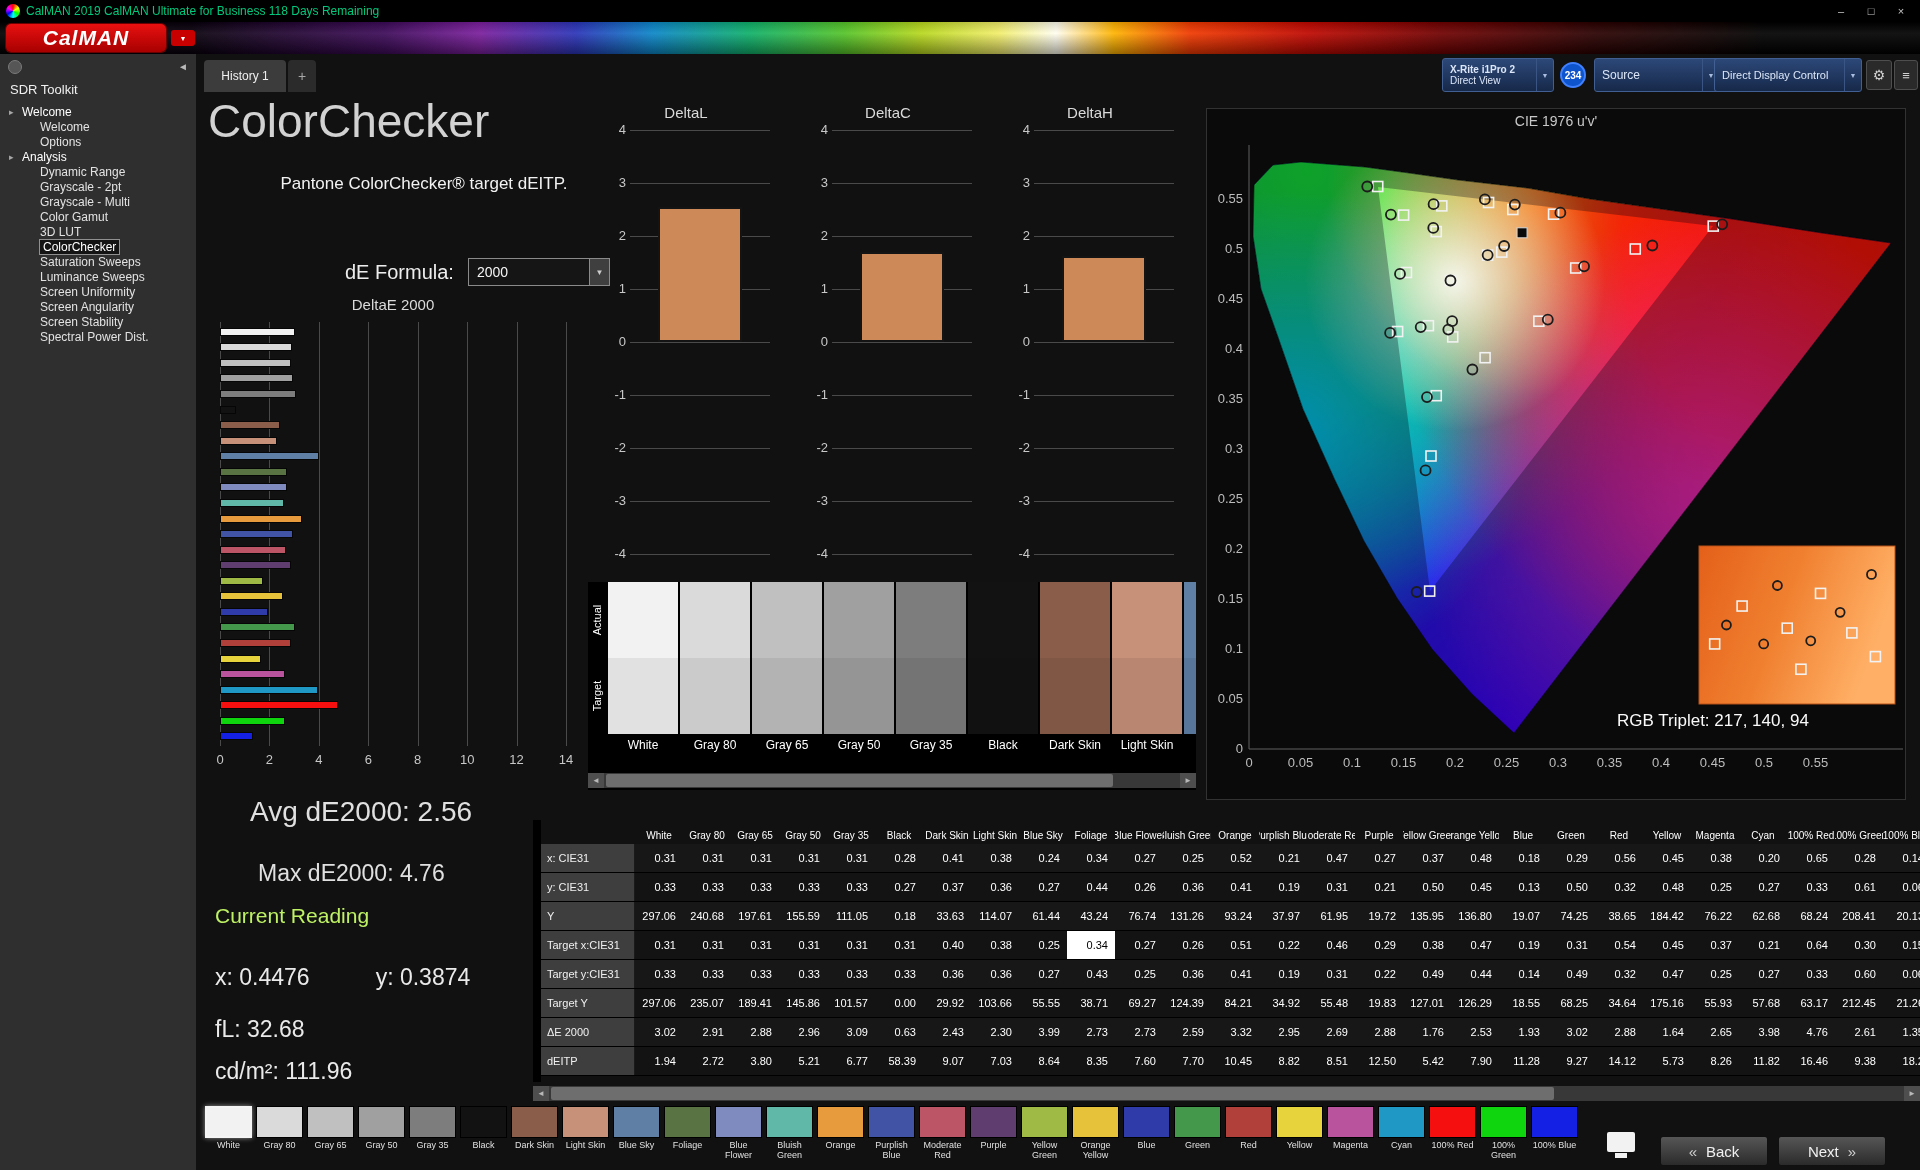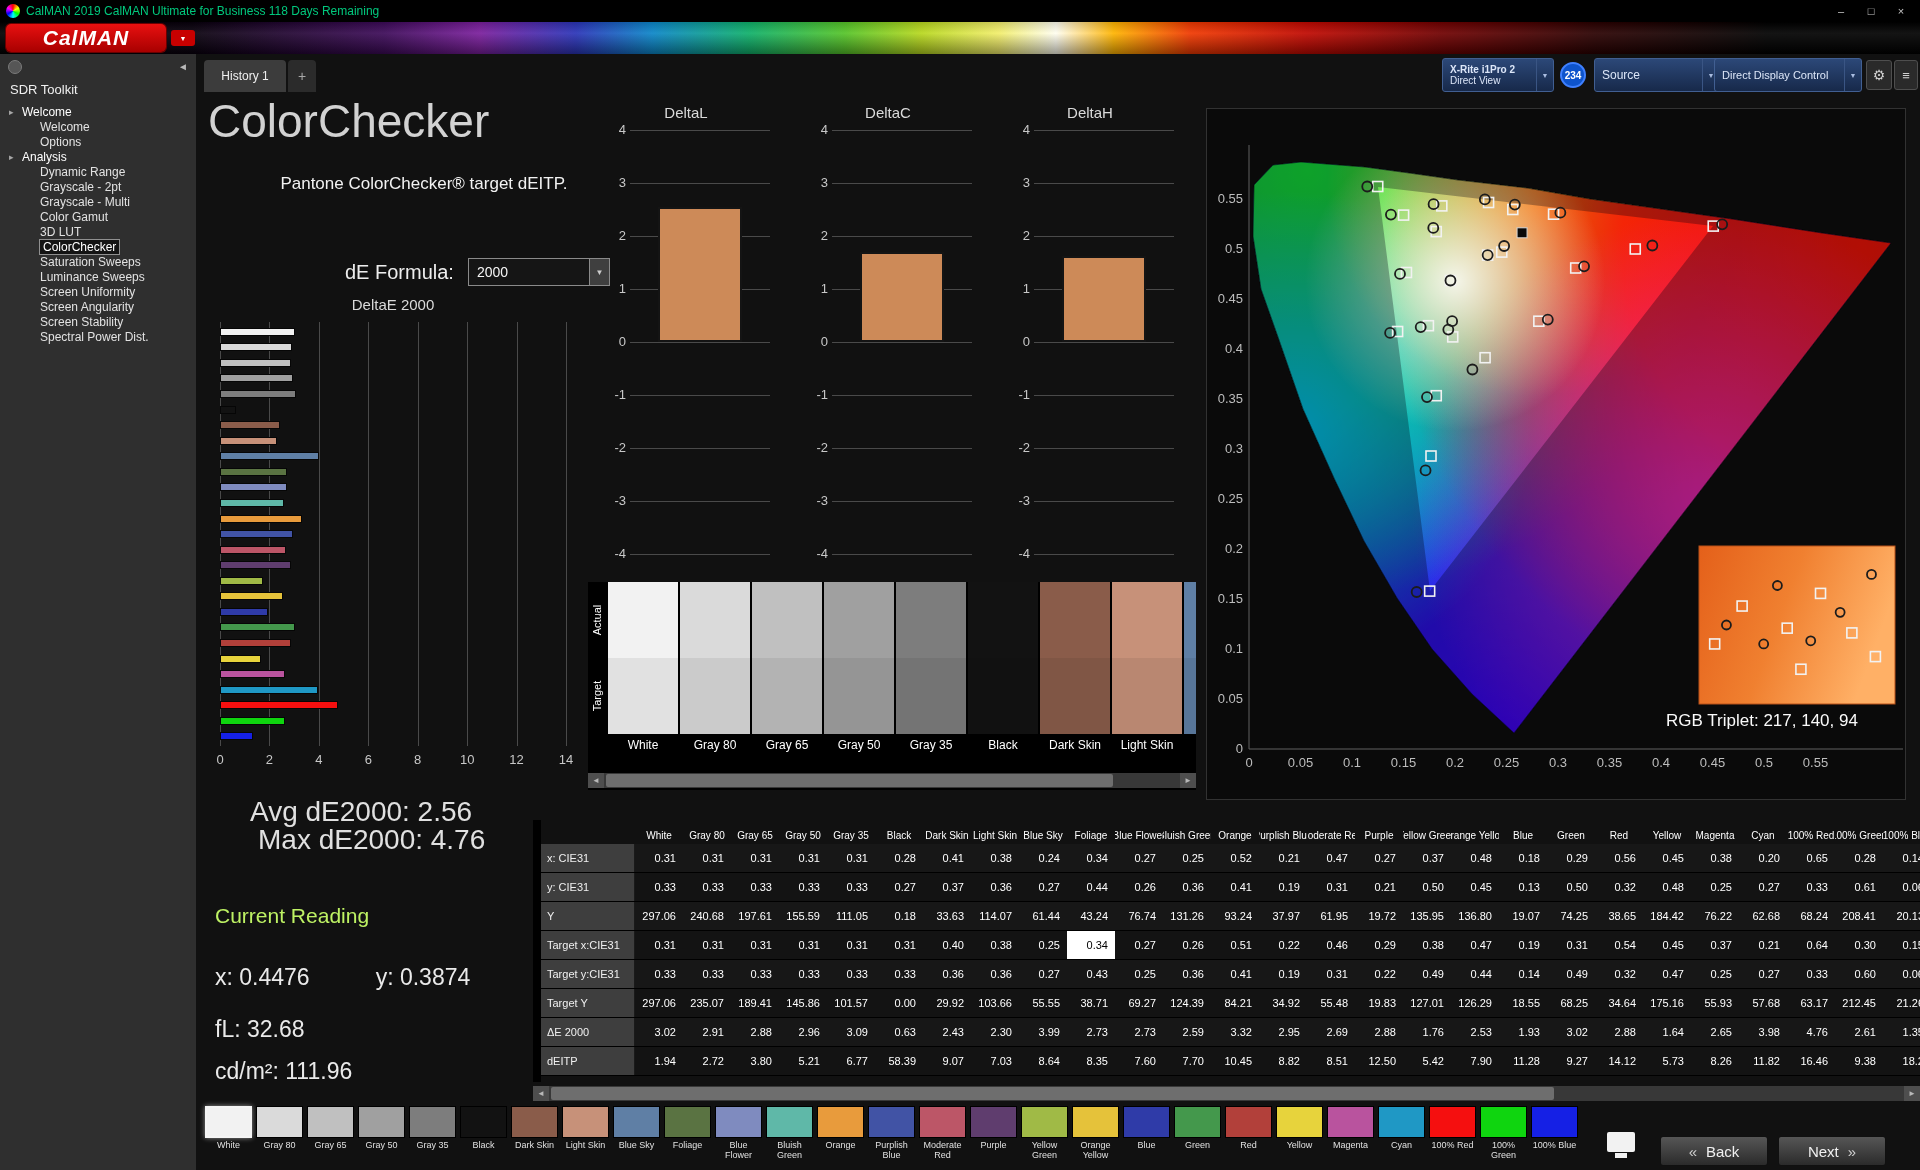--- a/index.html
+++ b/index.html
@@ -120,26 +120,26 @@
 
   
   .cie-panel{position:absolute;left:1206px;top:108px;width:700px;height:692px;background:#0a0a0a;
     border:1px solid #323232}
   .cie-title{position:absolute;top:4px;left:0;right:0;text-align:center;font-size:14px;color:#c8c8c8}
   #cieSvg{position:absolute;left:0;top:22px}
   .cie-ticks text{font-size:13px;fill:#bdbdbd}
   .pt-sq{fill:none;stroke:#f2f2f2;stroke-width:1.6}
   .pt-ci{fill:none;stroke:#1c1c1c;stroke-width:1.8}
   .pt-cur{fill:#090909;stroke:#d8d8d8;stroke-width:1}
-  .rgb-label{position:absolute;left:410px;top:602px;width:290px;text-align:center;
+  .rgb-label{position:absolute;left:410px;top:602px;width:290px;
     font-size:17px;color:#fafafa}
 
   
   .stat-avg{position:absolute;left:250px;top:796px;font-size:28px;color:#e0e0e0}
-  .stat-max{position:absolute;left:258px;top:824px;font-size:28px;color:#e0e0e0}
+  .stat-max{position:absolute;left:258px;top:860px;font-size:23px;color:#e0e0e0}
   .cr-title{position:absolute;left:215px;top:904px;font-size:21px;color:#bef264}
   .cr-xy{position:absolute;left:215px;top:964px;font-size:23px;color:#eaeaea;display:flex;gap:66px}
   .cr-fl{position:absolute;left:215px;top:1016px;font-size:23px;color:#eaeaea}
   .cr-cd{position:absolute;left:215px;top:1058px;font-size:23px;color:#eaeaea}
 
   
   .tbl-strip{position:absolute;left:533px;top:820px;width:8px;height:262px;background:#000}
   .ctable{position:absolute;left:541px;top:820px;width:1379px;height:262px;overflow:hidden;font-size:11px}
   .thead{display:flex;height:24px}
   .tcorner{width:94px;flex:none}
@@ -501,20 +501,21 @@
     <div class="hscroll strip-scroll">
       <div class="scroll-btn">◄</div>
       <div class="scroll-track">
           <div class="scroll-thumb" id="stripThumb"></div>
         </div>
       <div class="scroll-btn">►</div>
     </div>
   </div>
 
   <div class="cie-panel">
+    <div class="cie-title">CIE 1976 u'v'</div>
     <svg id="cieSvg" width="700" height="668" viewBox="0 0 700 668">
       <defs>
         <clipPath id="shoeClip">
           <path d="M684,112 L615,102 L525,88 L454,78 L383,68 L320,57 L251,49 L202,42 L158,36 L94,31 L66,34 L47,54 L46,105 L54,158 L71,206 L96,278 L127,347 L157,410 L190,467 L225,518 L265,563 L307,602 Z"></path>
         </clipPath>
         <radialGradient id="gG" gradientUnits="userSpaceOnUse" cx="100" cy="40" r="430">
           <stop offset="0" stop-color="#15e835"></stop>
             <stop offset="0.55" stop-color="#15d040" stop-opacity="0.85"></stop>
             <stop offset="1" stop-color="#15d040" stop-opacity="0"></stop>
         </radialGradient>

